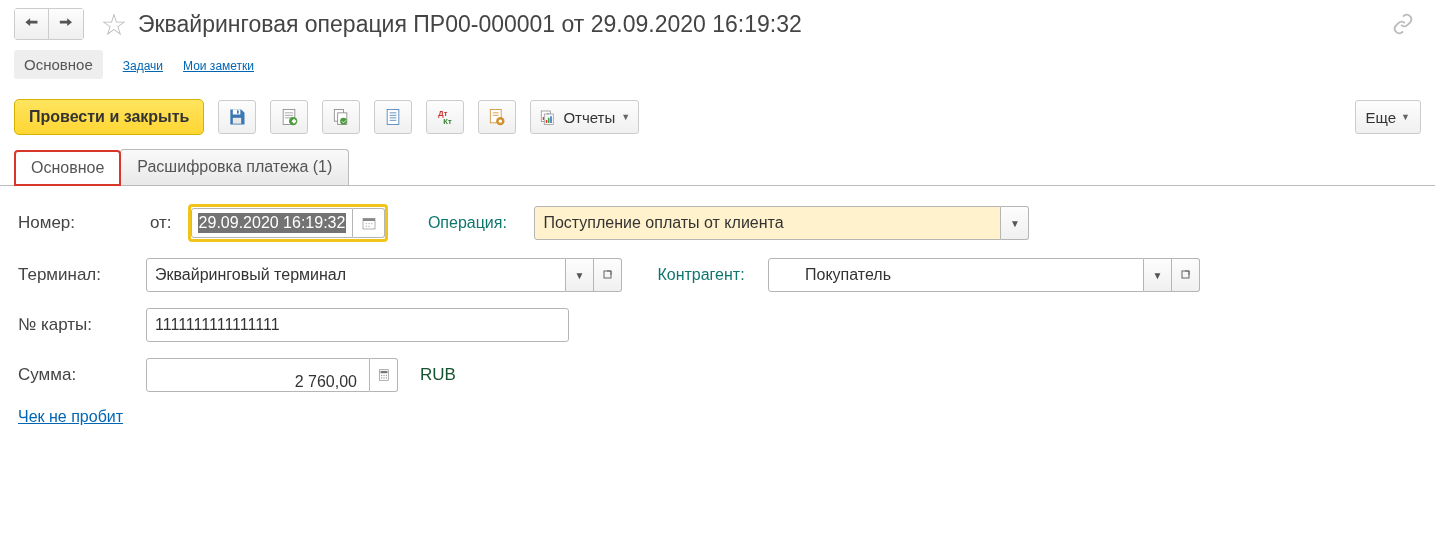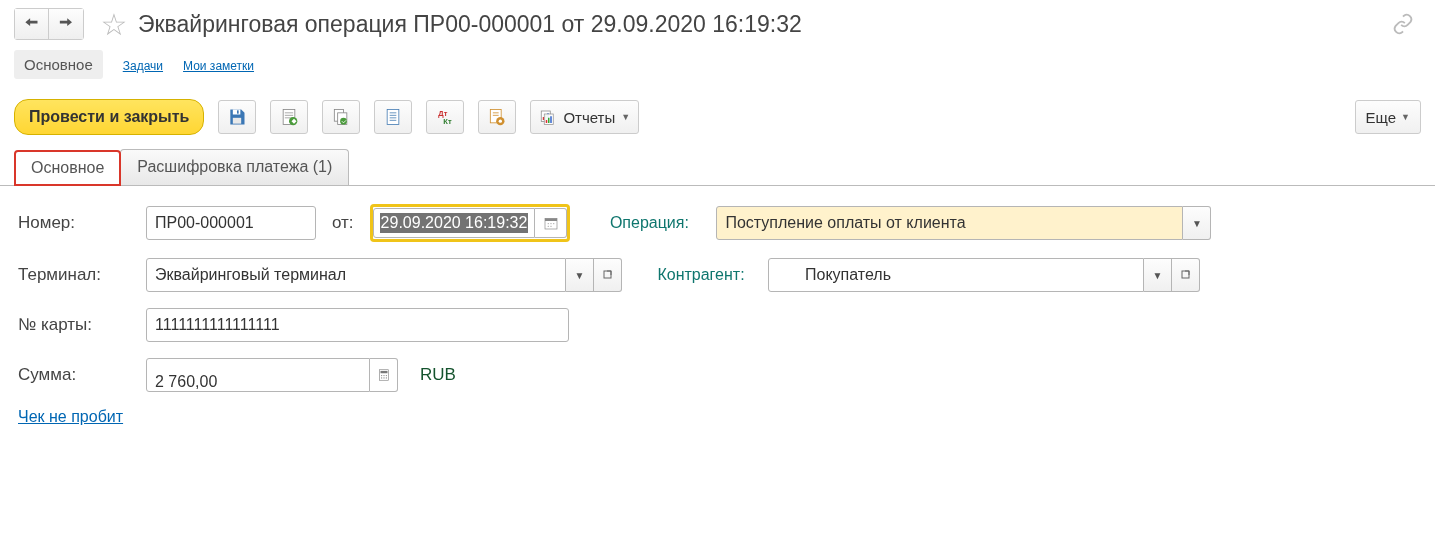--- a/index.html
+++ b/index.html
@@ -11,21 +11,21 @@
 .nav-btn:first-child { border-right: 1px solid #ccc; }
 .star { width: 32px; height: 32px; display: flex; align-items: center; justify-content: center; color: #bbb; font-size: 30px; margin-right: 8px; cursor: pointer; }
 .title { font-size: 23px; color: #444; font-weight: 400; flex: 1; }
 .link-icon { width: 28px; height: 28px; color: #bbb; font-size: 22px; display:flex; align-items:center; justify-content:center; cursor:pointer; margin-right: 4px;}
 
 .nav-tabs { display: flex; gap: 20px; padding: 10px 14px 8px 14px; align-items: baseline; }
 .nav-tab-main { background: #eee; padding: 6px 10px; border-radius: 3px; color: #555; }
 .nav-tab-link { color: #0066b3; text-decoration: underline; cursor: pointer; font-size: 12px; }
 
 .toolbar { display: flex; align-items: center; gap: 14px; padding: 12px 14px 14px 14px; }
-.btn-primary { background: linear-gradient(#ffe45e,#ffd633); border: 1px solid #d6b200; padding: 8px 14px; font-size: 16px; font-weight: bold; color: #333; border-radius: 14px; cursor: pointer; }
+.btn-primary { background: linear-gradient(#ffe45e,#ffd633); border: 1px solid #d6b200; padding: 8px 14px; font-size: 16px; font-weight: bold; color: #333; border-radius: 5px; cursor: pointer; }
 .tbtn { width: 38px; height: 34px; border: 1px solid #ccc; border-radius: 3px; background: linear-gradient(#fdfdfd,#f0f0f0); display:flex; align-items:center; justify-content:center; cursor:pointer; }
 .tbtn svg { width: 20px; height: 20px; }
 .btn-reports { height: 34px; border: 1px solid #ccc; border-radius: 3px; background: linear-gradient(#fdfdfd,#f0f0f0); display:flex; align-items:center; padding: 0 8px; gap: 6px; cursor:pointer; font-size:15px; color:#333; }
 .toolbar-spacer { flex: 1; }
 .btn-more { height: 34px; border: 1px solid #ccc; border-radius: 3px; background: linear-gradient(#fdfdfd,#f0f0f0); display:flex; align-items:center; padding: 0 10px; gap: 5px; cursor:pointer; font-size:15px; }
 
 .tabs { display: flex; border-bottom: 1px solid #bbb; padding-left: 14px; }
 .tab { padding: 8px 16px; border: 1px solid #bbb; border-bottom: none; background: linear-gradient(#fafafa,#e8e8e8); cursor: pointer; font-size: 16px; color: #555; border-top-left-radius: 4px; border-top-right-radius: 4px; margin-right: -1px; }
 .tab.active { background: #fff; border: 2px solid #d9362a; position: relative; top: 1px; padding: 7px 15px; }
 
@@ -43,21 +43,21 @@
 .cal-btn { width: 32px; height: 30px; border: 1px solid #b5b5b5; border-left: none; border-radius: 0 3px 3px 0; display:flex; align-items:center; justify-content:center; cursor:pointer; background:#fff; }
 .combo { display:flex; }
 .combo-in { border: 1px solid #b5b5b5; border-radius: 3px 0 0 3px; height: 34px; padding: 0 8px; display:flex; align-items:center; font-size:16px; flex:1; }
 .combo-btn { width: 28px; height: 34px; border: 1px solid #b5b5b5; border-left:none; display:flex; align-items:center; justify-content:center; cursor:pointer; background: linear-gradient(#fdfdfd,#f0f0f0); font-size:10px; color:#555;}
 .combo-btn.last { border-radius: 0 3px 3px 0; }
 .operation-field { background: #fff2cc; width: 467px; }
 .terminal-field { width: 420px; }
 .counter-field { width: 376px; padding-left: 36px; }
 .card-input { width: 423px; }
 .sum-input { width: 224px; }
-.sum-input input { padding-right: 4px; margin-top: 13px; }
+.sum-input input { text-align: right; padding-right: 4px; margin-top: 13px; }
 .calc-btn { width: 28px; height: 34px; border: 1px solid #b5b5b5; border-left:none; border-radius: 0 3px 3px 0; display:flex; align-items:center; justify-content:center; cursor:pointer; background:#fff; }
 .currency { font-size: 17px; color: #14532d; margin-left: 10px; }
 .receipt-link { color: #0066b3; text-decoration: underline; cursor: pointer; font-size: 16px; padding-left: 0; }
 .caret { font-size: 9px; color: #666; }
 </style>
 </head>
 <body>
 
 <div class="header">
   <div class="nav-btns">
@@ -148,23 +148,20 @@
 </div>
 
 <div class="tabs">
   <div class="tab active">Основное</div>
   <div class="tab">Расшифровка платежа (1)</div>
 </div>
 
 <div class="form">
   <div class="row">
     <span class="label">Номер:</span>
-    <div class="input num-input">
-        <input value="ПР00-000001" style="">
-      </div>
     <span class="from-label">от:</span>
     <div class="date-wrap">
       <div class="date-input">
           <span class="date-sel">29.09.2020 16:19:32</span>
         </div>
       <div class="cal-btn">
         <svg viewBox="0 0 24 24" width="16" height="16">
             <rect x="3" y="5" width="18" height="16" fill="#fff" stroke="#888"></rect>
             <rect x="3" y="5" width="18" height="4" fill="#888"></rect>
             <path d="M7 13h2M11 13h2M15 13h2M7 17h2M11 17h2" stroke="#888"></path>

